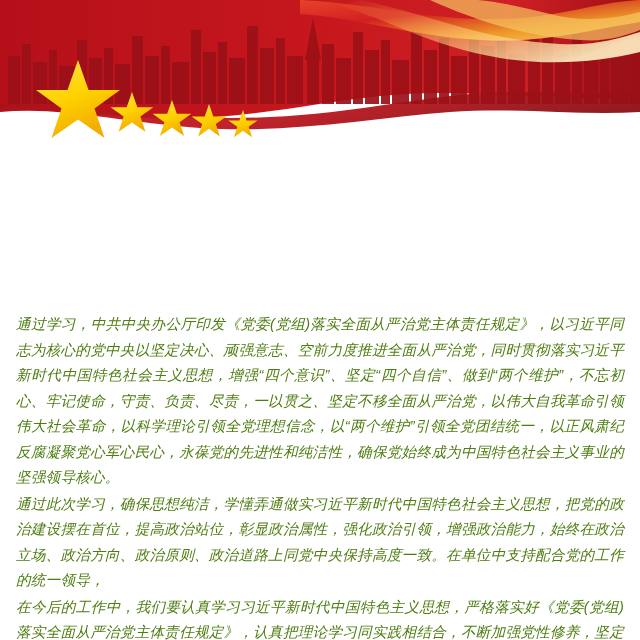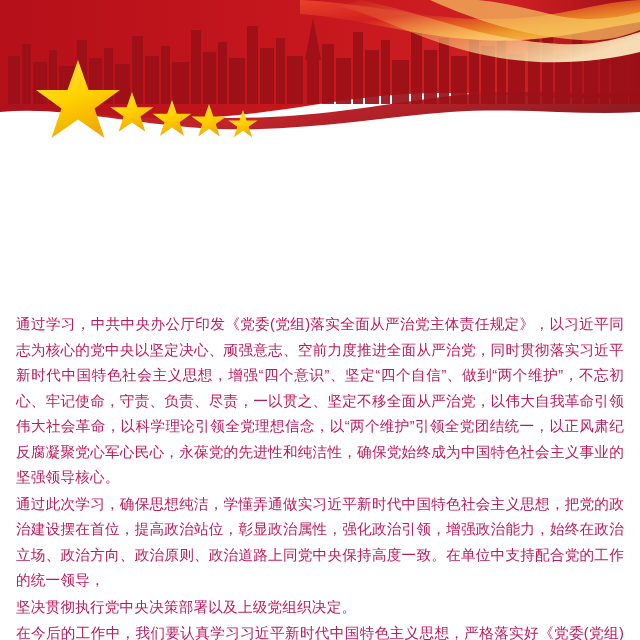--- a/index.html
+++ b/index.html
@@ -36,27 +36,28 @@
   }
 
   
   .content {
     position: absolute;
     left: 16px;
     top: 312px;
     width: 608px;
   }
   .para {
-    color: #be185d;
+    color: #4d7c0f;
     font-size: 14.6px;
     line-height: 25.5px;
     text-align: justify;
     margin: 0 0 1px 0;
     letter-spacing: 0.2px;
     font-family: "Liberation Sans", sans-serif;
+    font-style: italic;
   }
 </style>
 </head>
 <body>
 
 <div class="page">
 
   <div class="banner">
     <svg width="640" height="142" viewBox="0 0 640 142" xmlns="http://www.w3.org/2000/svg">
       <defs>
@@ -154,17 +155,16 @@
         <polygon points="172,100 176.8,113.8 191.4,113.8 179.6,122.3 184.1,136.1 172,127.6 159.9,136.1 164.4,122.3 152.6,113.8 167.2,113.8" fill="url(#starGrad)"></polygon>
         <polygon points="209,104 213.3,116.4 226.4,116.4 215.8,124 219.8,136.4 209,128.8 198.2,136.4 202.2,124 191.6,116.4 204.7,116.4" fill="url(#starGrad)"></polygon>
         <polygon points="243,110 246.6,120.4 257.6,120.4 248.7,126.8 252.1,137.2 243,130.8 233.9,137.2 237.3,126.8 228.4,120.4 239.4,120.4" fill="url(#starGrad)"></polygon>
       </g>
     </svg>
   </div>
 
   <div class="content">
     <p class="para">通过学习，中共中央办公厅印发《党委(党组)落实全面从严治党主体责任规定》，以习近平同志为核心的党中央以坚定决心、顽强意志、空前力度推进全面从严治党，同时贯彻落实习近平新时代中国特色社会主义思想，增强“四个意识”、坚定“四个自信”、做到“两个维护”，不忘初心、牢记使命，守责、负责、尽责，一以贯之、坚定不移全面从严治党，以伟大自我革命引领伟大社会革命，以科学理论引领全党理想信念，以“两个维护”引领全党团结统一，以正风肃纪反腐凝聚党心军心民心，永葆党的先进性和纯洁性，确保党始终成为中国特色社会主义事业的坚强领导核心。</p>
     <p class="para">通过此次学习，确保思想纯洁，学懂弄通做实习近平新时代中国特色社会主义思想，把党的政治建设摆在首位，提高政治站位，彰显政治属性，强化政治引领，增强政治能力，始终在政治立场、政治方向、政治原则、政治道路上同党中央保持高度一致。在单位中支持配合党的工作的统一领导，</p>
-    <p class="para">坚决贯彻执行党中央决策部署以及上级党组织决定。</p>
     <p class="para">在今后的工作中，我们要认真学习习近平新时代中国特色主义思想，严格落实好《党委(党组)落实全面从严治党主体责任规定》，认真把理论学习同实践相结合，不断加强党性修养，坚定正确的政治方向，牢固树立正确的世界观、人生观、价值观，确保思想纯洁、行为规范</p>
   </div>
 
 </div>
 
 </body></html>

